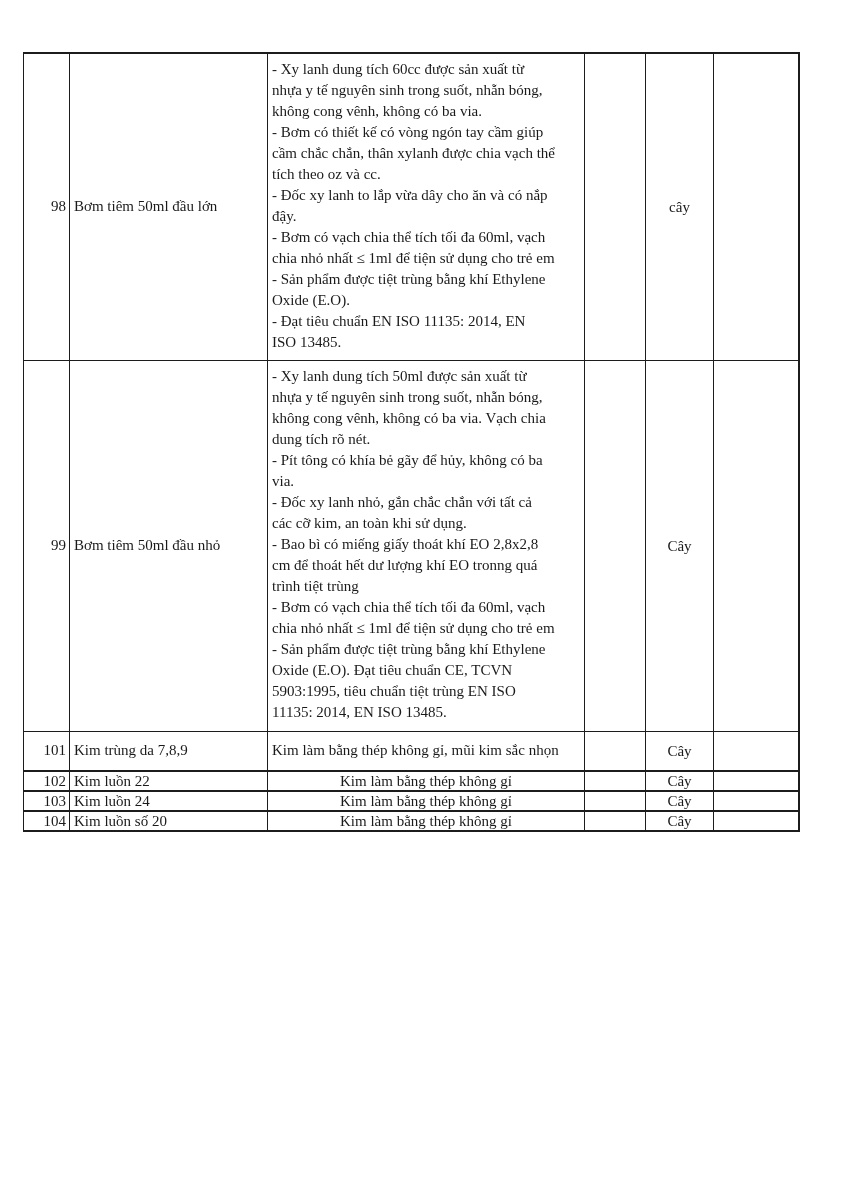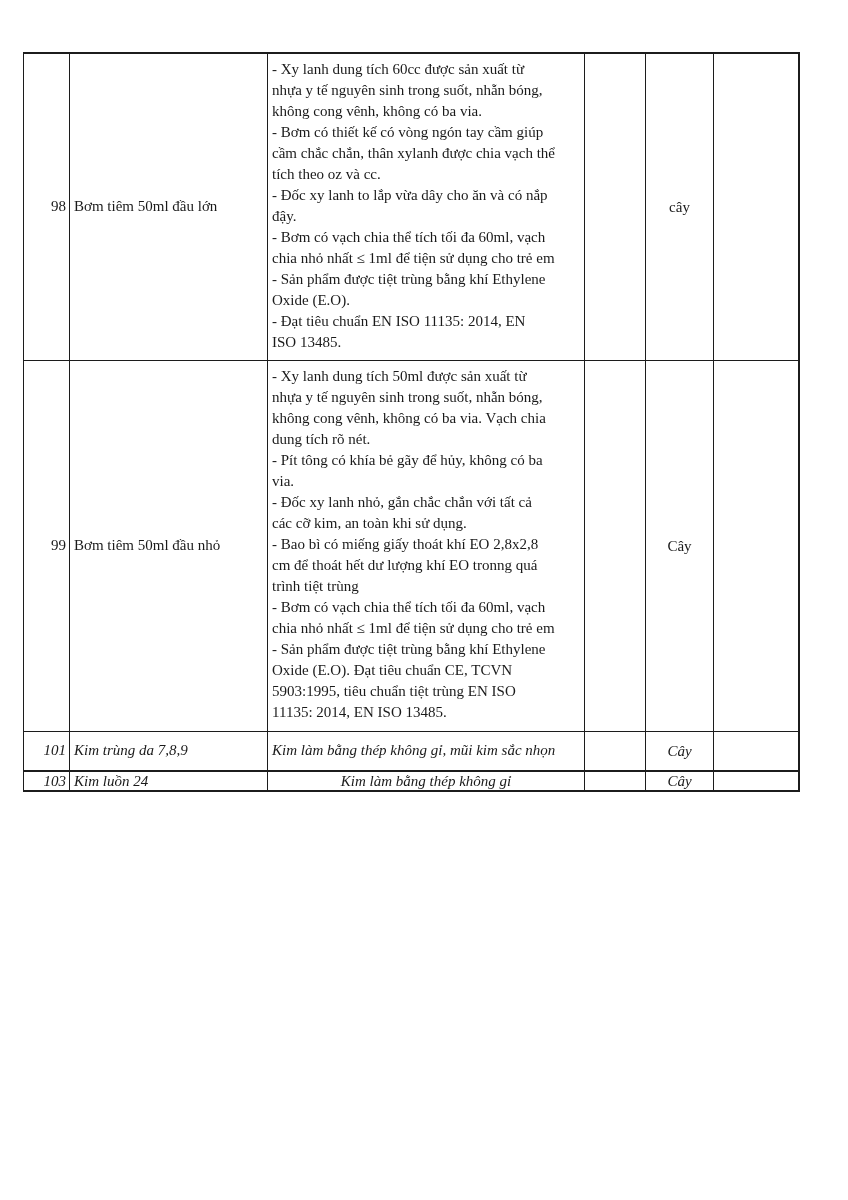--- a/index.html
+++ b/index.html
@@ -30,21 +30,21 @@
     border-bottom: 2px solid #1c1c1c;
     border-left: 1px solid #1c1c1c;
     font-size: 15px;
   }
   td {
     border: 1px solid #1c1c1c;
     padding: 0;
     overflow: hidden;
     vertical-align: middle;
   }
-  tr.thick-b td { border-bottom-width: 2px; font-style: italic; }
+  tr.thick-b td { border-bottom-width: 2px; }
 
   
   tr.r98  { height: 307px; }
   tr.r99  { height: 371px; }
   tr.r100 { height: 38px; }
   tr.r101 { height: 40px; }
   tr.r102 { height: 18px; }
   tr.r103 { height: 18px; }
   tr.r104 { height: 19px; }
 
@@ -148,23 +148,39 @@
         <td class="empty-cell"></td>
       </tr>
       <tr class="r101 thick-b">
         <td class="no-cell">101</td>
         <td class="name-cell">Kim trùng da 7,8,9</td>
         <td class="desc-cell desc-midleft">Kim làm bằng thép không gỉ, mũi kim sắc nhọn</td>
         <td class="empty-cell"></td>
         <td class="unit-cell">Cây</td>
         <td class="empty-cell"></td>
       </tr>
+      <tr class="r102 compact thick-b">
+        <td class="no-cell">102</td>
+        <td class="name-cell">Kim luồn 22</td>
+        <td class="desc-cell desc-center">Kim làm bằng thép không gỉ</td>
+        <td class="empty-cell"></td>
+        <td class="unit-cell">Cây</td>
+        <td class="empty-cell"></td>
+      </tr>
       <tr class="r103 compact thick-b">
         <td class="no-cell">103</td>
         <td class="name-cell">Kim luồn 24</td>
+        <td class="desc-cell desc-center">Kim làm bằng thép không gỉ</td>
+        <td class="empty-cell"></td>
+        <td class="unit-cell">Cây</td>
+        <td class="empty-cell"></td>
+      </tr>
+      <tr class="r104 compact thick-b">
+        <td class="no-cell">104</td>
+        <td class="name-cell">Kim luồn số 20</td>
         <td class="desc-cell desc-center">Kim làm bằng thép không gỉ</td>
         <td class="empty-cell"></td>
         <td class="unit-cell">Cây</td>
         <td class="empty-cell"></td>
       </tr>
     </tbody>
   </table>
 </div>
 
 </body></html>

